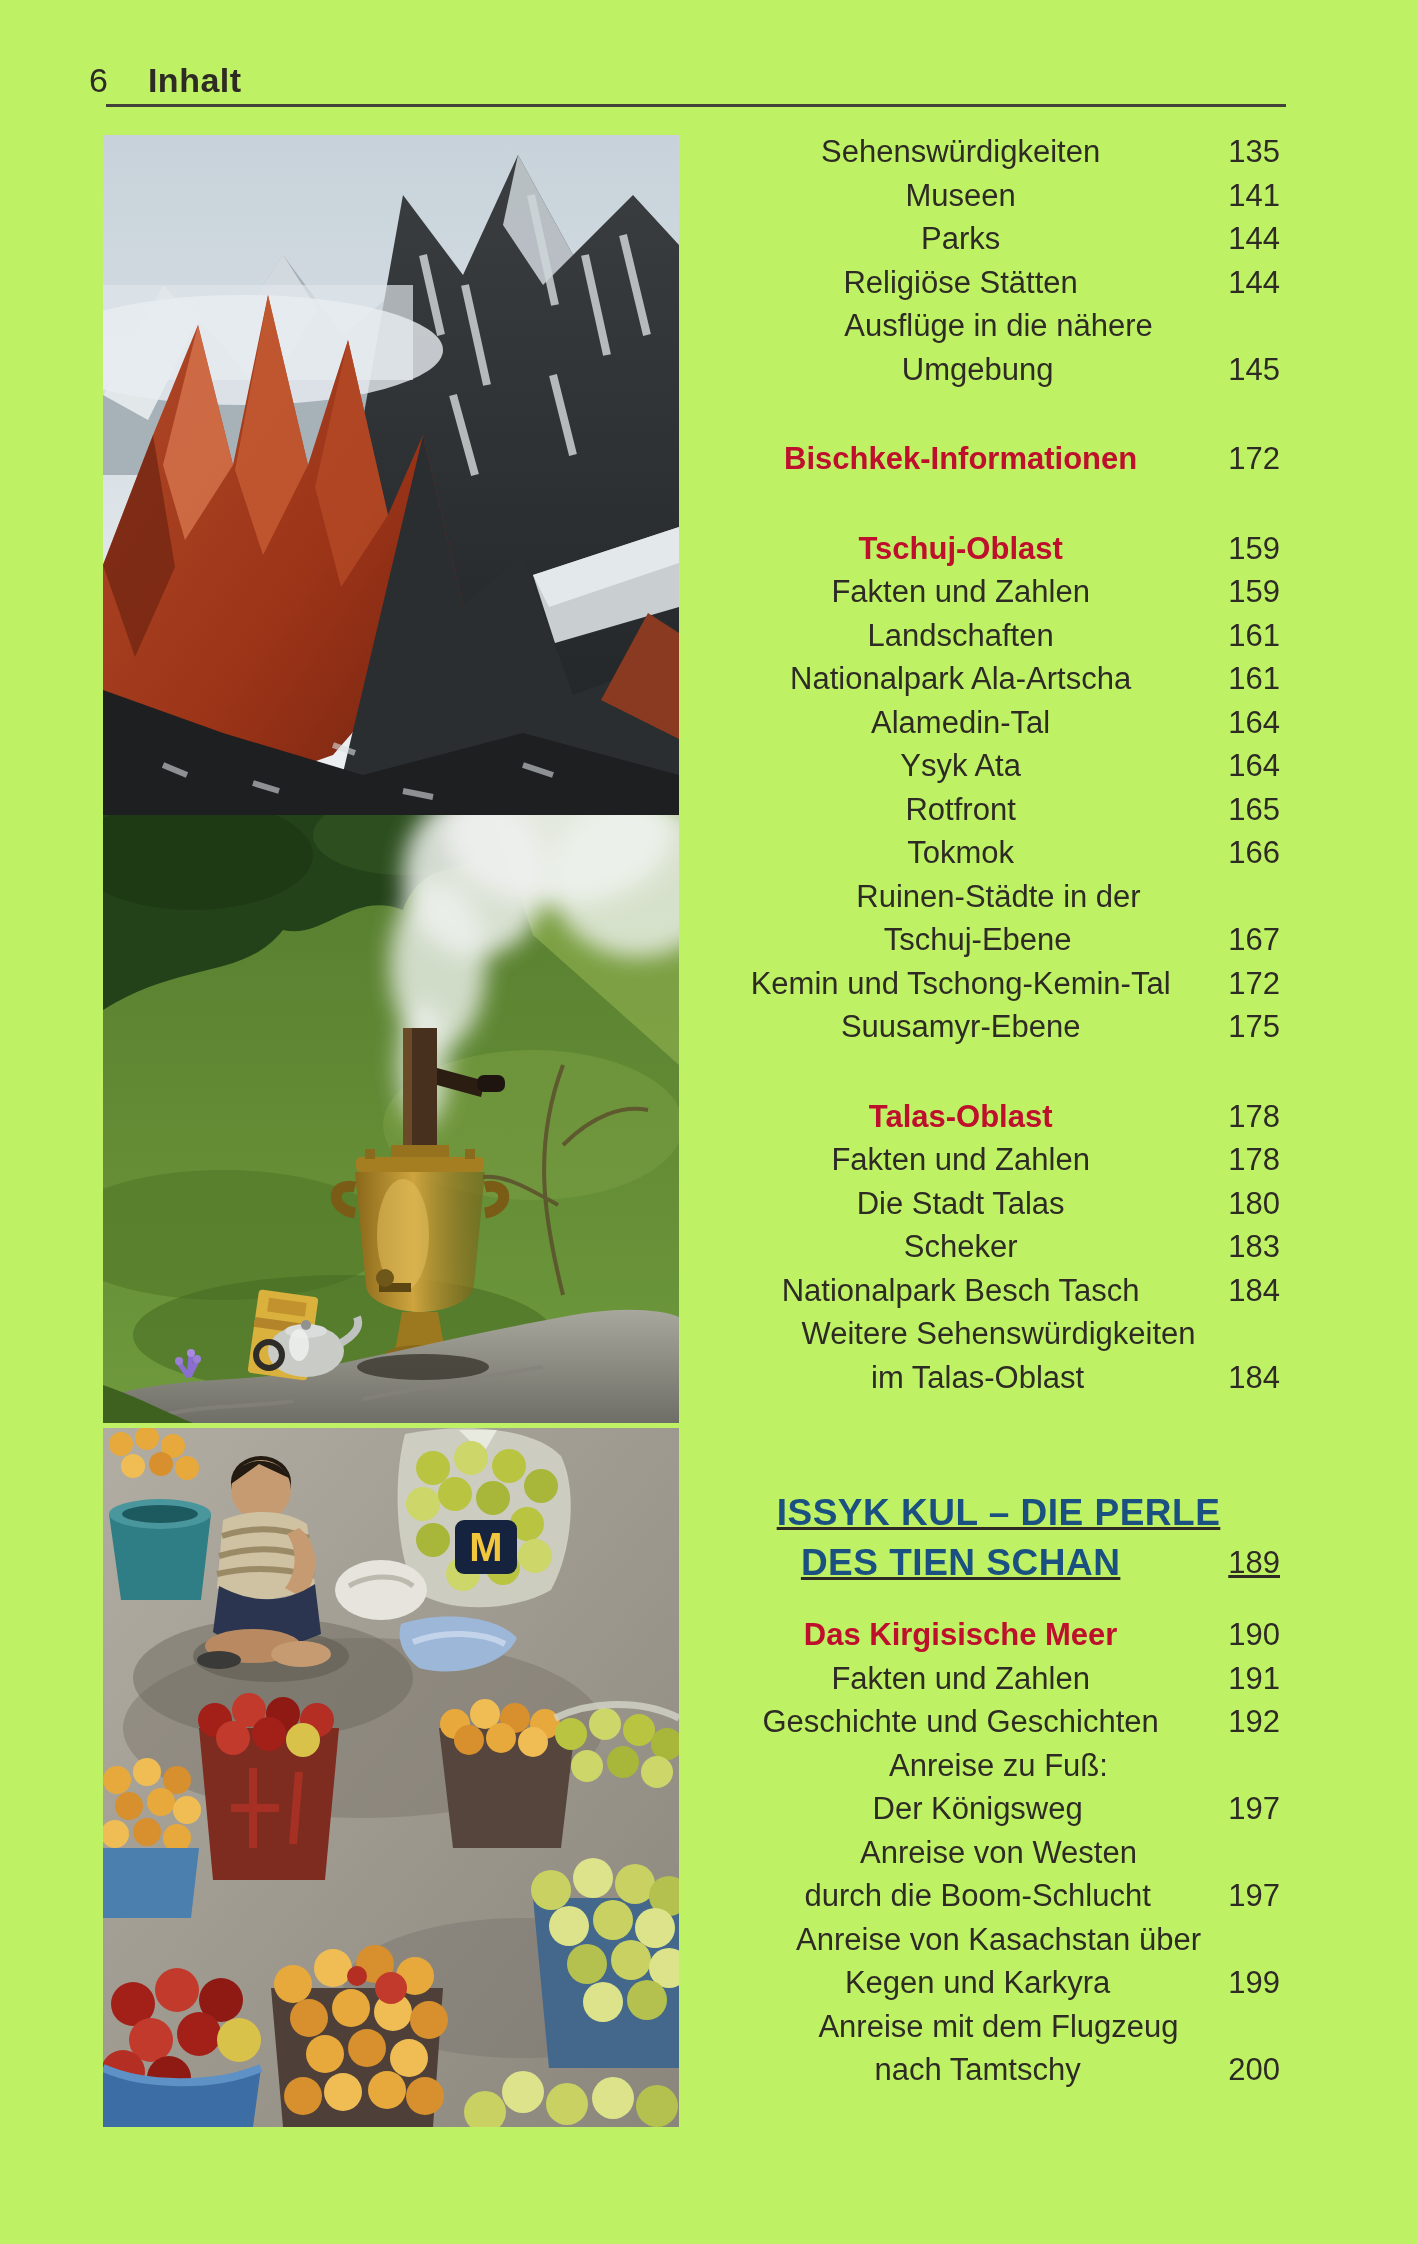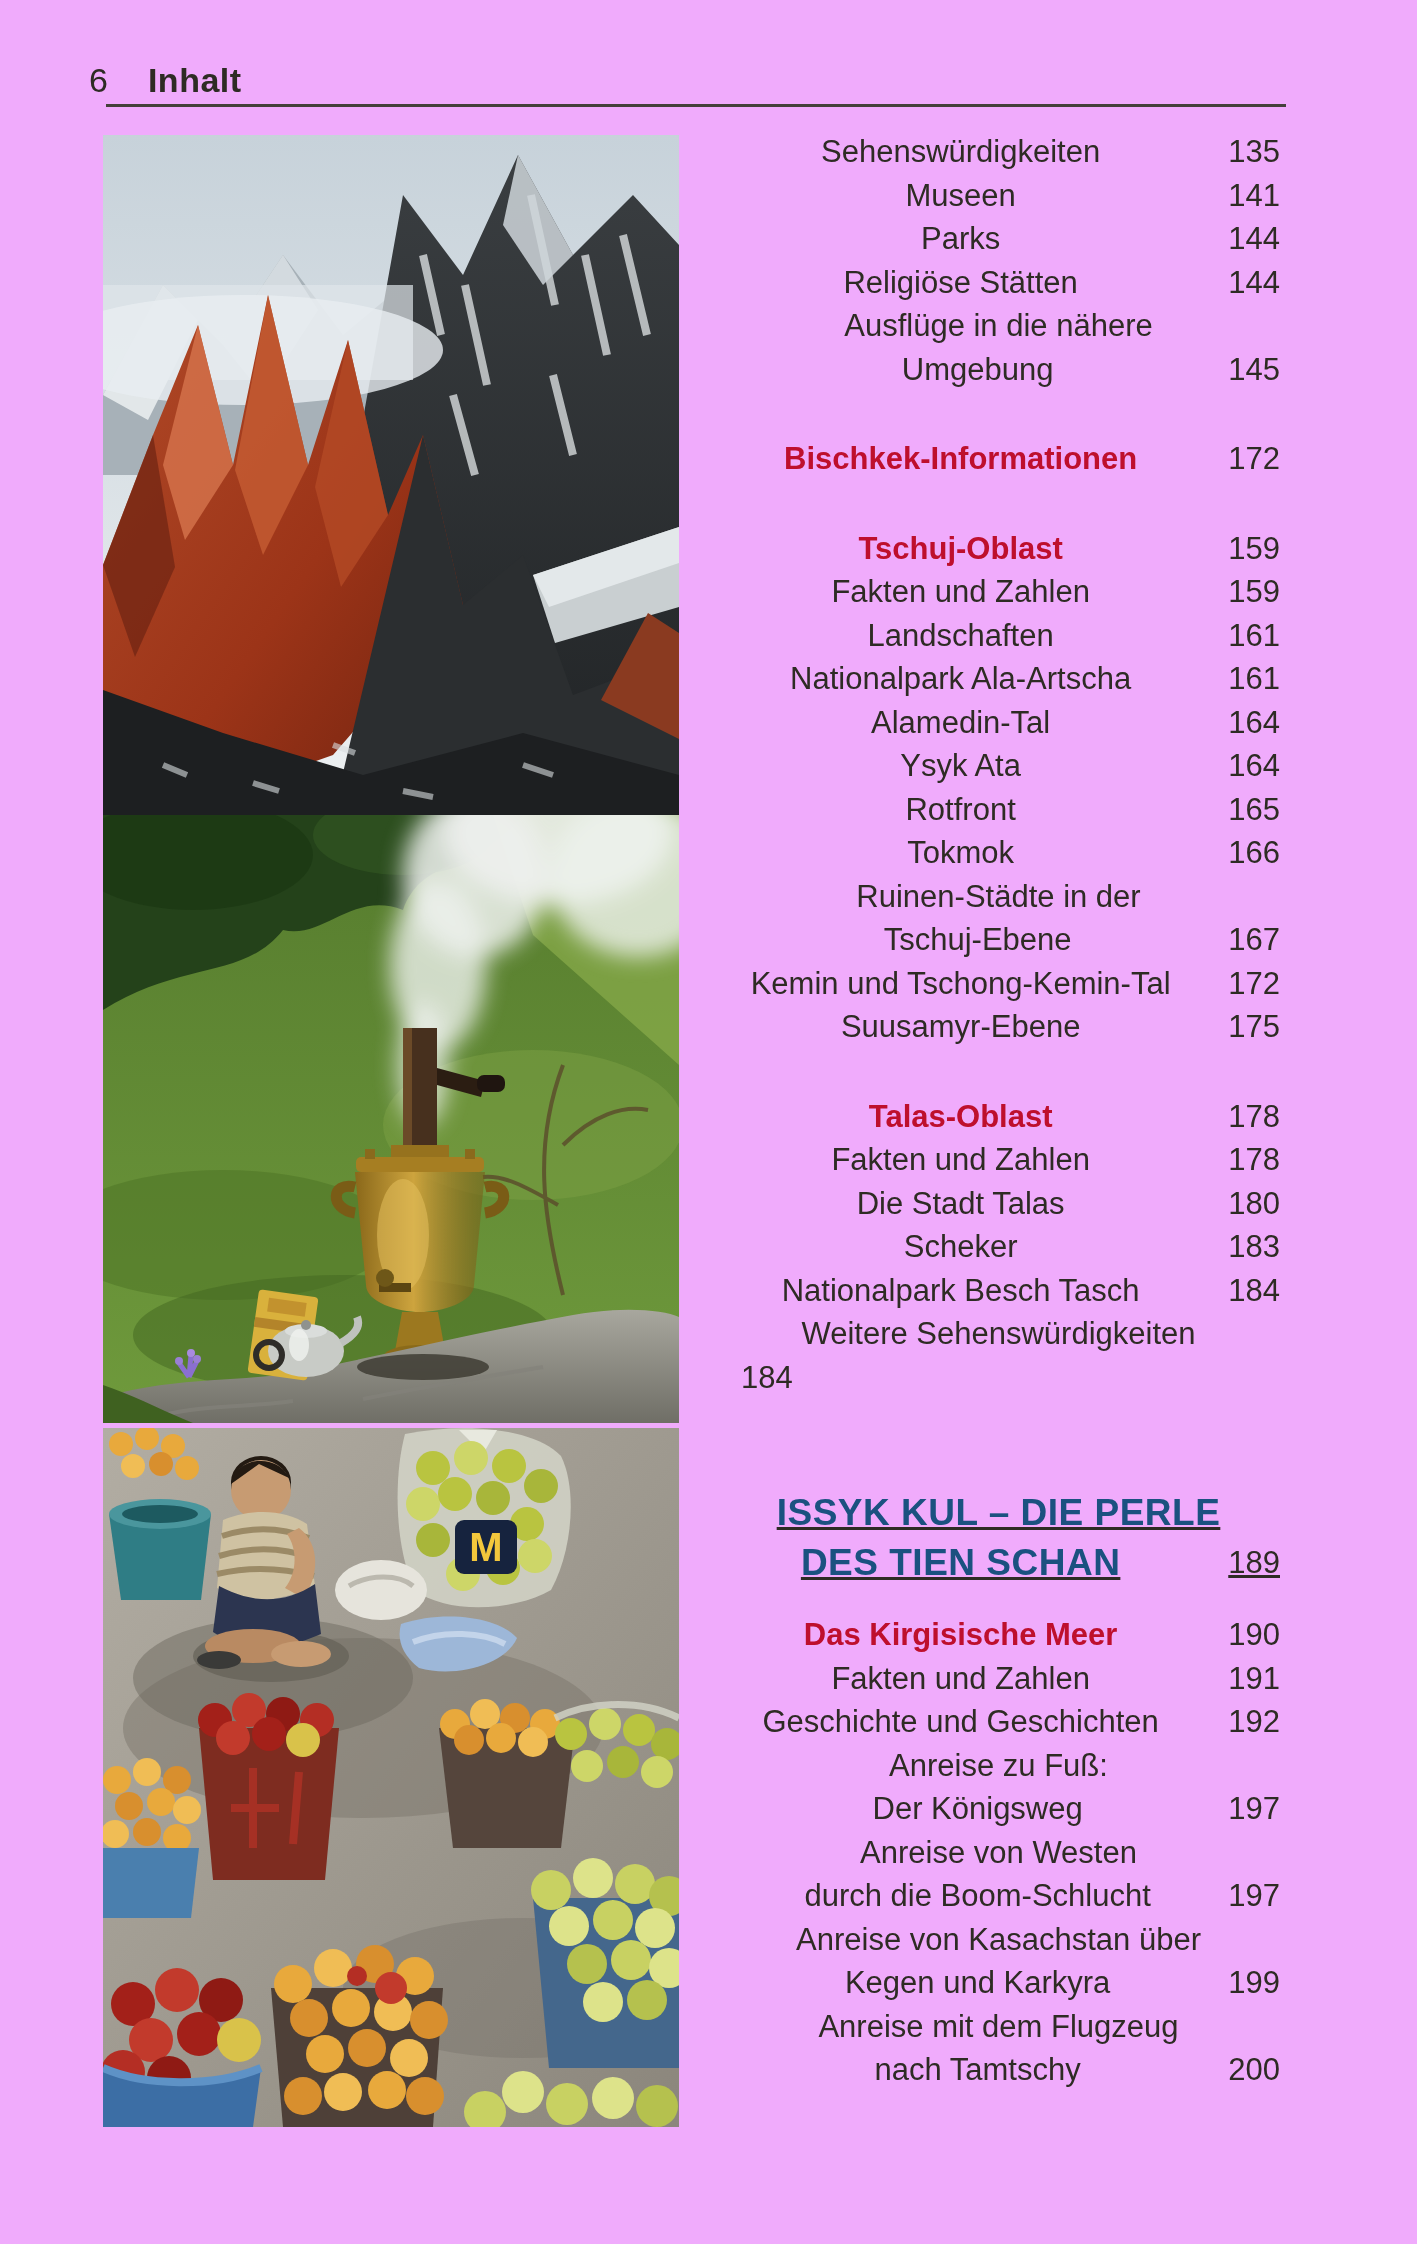--- a/index.html
+++ b/index.html
@@ -1,17 +1,17 @@
 <!DOCTYPE html>
 <html><head>
 <meta charset="utf-8">
 <style>
   html,body{margin:0;padding:0;background:#d8d2c0;}
   .page{
-    position:relative;width:1417px;height:2244px;background:#f0abfc;
+    position:relative;width:1417px;height:2244px;background:#bef264;
     font-family:"Liberation Sans","DejaVu Sans",sans-serif;color:#2e2b24;
     overflow:hidden;margin:0 auto;
   }
   
   .header{position:absolute;top:62px;left:89px;font-size:34px;line-height:36px;white-space:nowrap;}
   .folio{font-weight:400;display:inline-block;}
   .header-title{font-weight:700;display:inline-block;margin-left:40px;letter-spacing:.5px;}
   .rule{position:absolute;top:104px;left:106px;width:1180px;height:3px;background:#44403a;}
   
   .photo{position:absolute;left:103px;width:576px;overflow:hidden;}
@@ -425,20 +425,21 @@
           <span class="pagenum">183</span>
         </div>
         <div class="toc-row">
           <span class="title">Nationalpark Besch Tasch</span>
           <span class="pagenum">184</span>
         </div>
         <div class="toc-row">
           <span class="title">Weitere Sehenswürdigkeiten</span>
         </div>
         <div class="toc-row indent">
+          <span class="title">im Talas-Oblast</span>
           <span class="pagenum">184</span>
         </div>
       </div>
       <div class="toc-group blue">
         <div class="toc-row blue">
           <span class="title">ISSYK KUL – DIE PERLE</span>
         </div>
         <div class="toc-row blue">
           <span class="title">DES TIEN SCHAN</span>
           <span class="pagenum">189</span>

